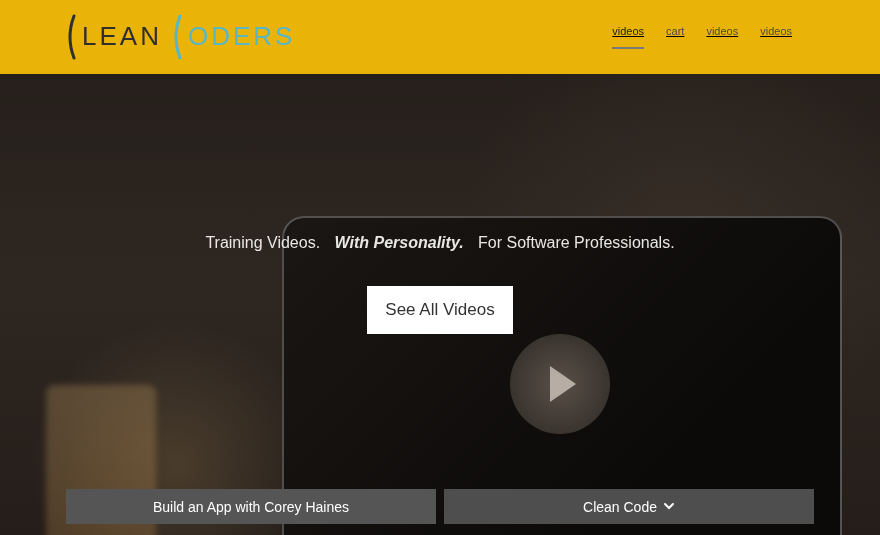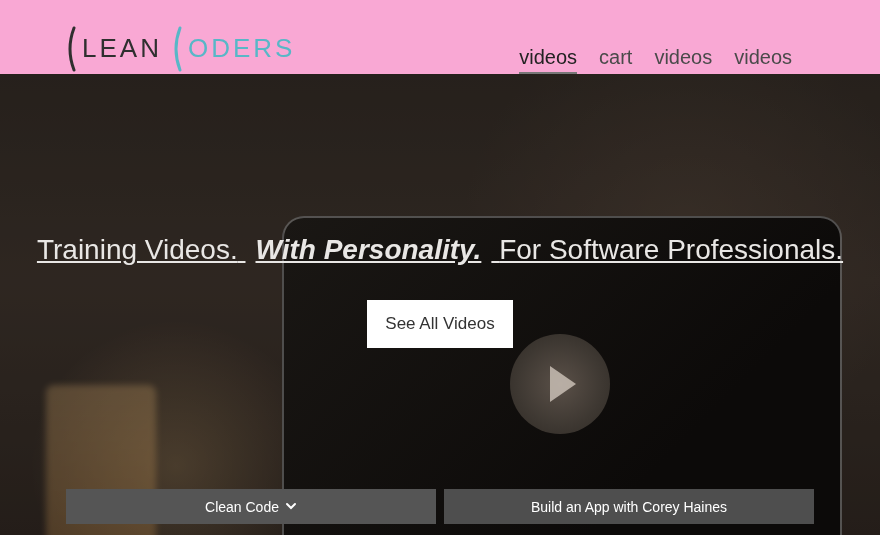--- a/index.html
+++ b/index.html
@@ -2,42 +2,43 @@
 <html><head>
 <meta charset="utf-8">
 <style>
   * { margin: 0; padding: 0; box-sizing: border-box; }
   html, body { width: 880px; height: 535px; font-family: "Helvetica Neue", Helvetica, Arial, sans-serif; overflow: hidden; background:#fff; }
 
   
   .header {
     width: 100%;
     height: 74px;
-    background: #f9a8d4;
-    display: flex;
-    align-items: flex-end;
+    background: #eab308;
+    display: flex;
+    align-items: center;
     justify-content: space-between;
     padding: 0 88px 0 66px;
+    text-decoration: underline;
   }
   .logo {
     display: flex;
     align-items: center;
     letter-spacing: 0.5px;
   }
   .logo svg { display:block; }
   .nav {
     display: flex;
     gap: 22px;
     align-items: flex-end;
   }
   .nav a {
-    font-size: 20px;
+    font-size: 11px;
     color: #4a4a4a;
     text-decoration: none;
-    padding-bottom: 3px;
+    padding-bottom: 10px;
     border-bottom: 2px solid transparent;
   }
   .nav a.active {
     border-bottom: 2px solid #777;
     color: #222;
   }
 
   
   .hero {
     position: relative;
@@ -97,23 +98,22 @@
     filter: blur(3px);
     opacity:0.55;
   }
 
   .tagline {
     position: relative;
     z-index: 2;
     text-align: center;
     padding-top: 160px;
     color: #e9e7e5;
-    font-size: 28px;
+    font-size: 16px;
     font-weight: 400;
-    text-decoration: underline;
   }
   .tagline .em {
     font-style: italic;
     font-weight: 600;
     margin: 0 10px;
   }
   .see-all {
     position: relative;
     z-index: 2;
     display: block;
@@ -192,27 +192,27 @@
     <span>Training Videos.</span>
     <span class="em">With Personality.</span>
     <span>For Software Professionals.</span>
   </p>
 
   <button class="see-all">See All Videos</button>
 
   <div class="tabbar">
 
     <div class="tab">
+      <span>Build an App with Corey Haines</span>
+    </div>
+
+    <div class="tab">
       <span>Clean Code</span>
       <span class="chev">
         <svg width="12" height="12" viewBox="0 0 12 12">
           <path d="M2 4 L6 8 L10 4" stroke="#ffffff" stroke-width="2" fill="none" stroke-linecap="round"></path>
         </svg>
       </span>
     </div>
 
-    <div class="tab">
-      <span>Build an App with Corey Haines</span>
-    </div>
-
 
   </div>
 </section>
 
 </body></html>

